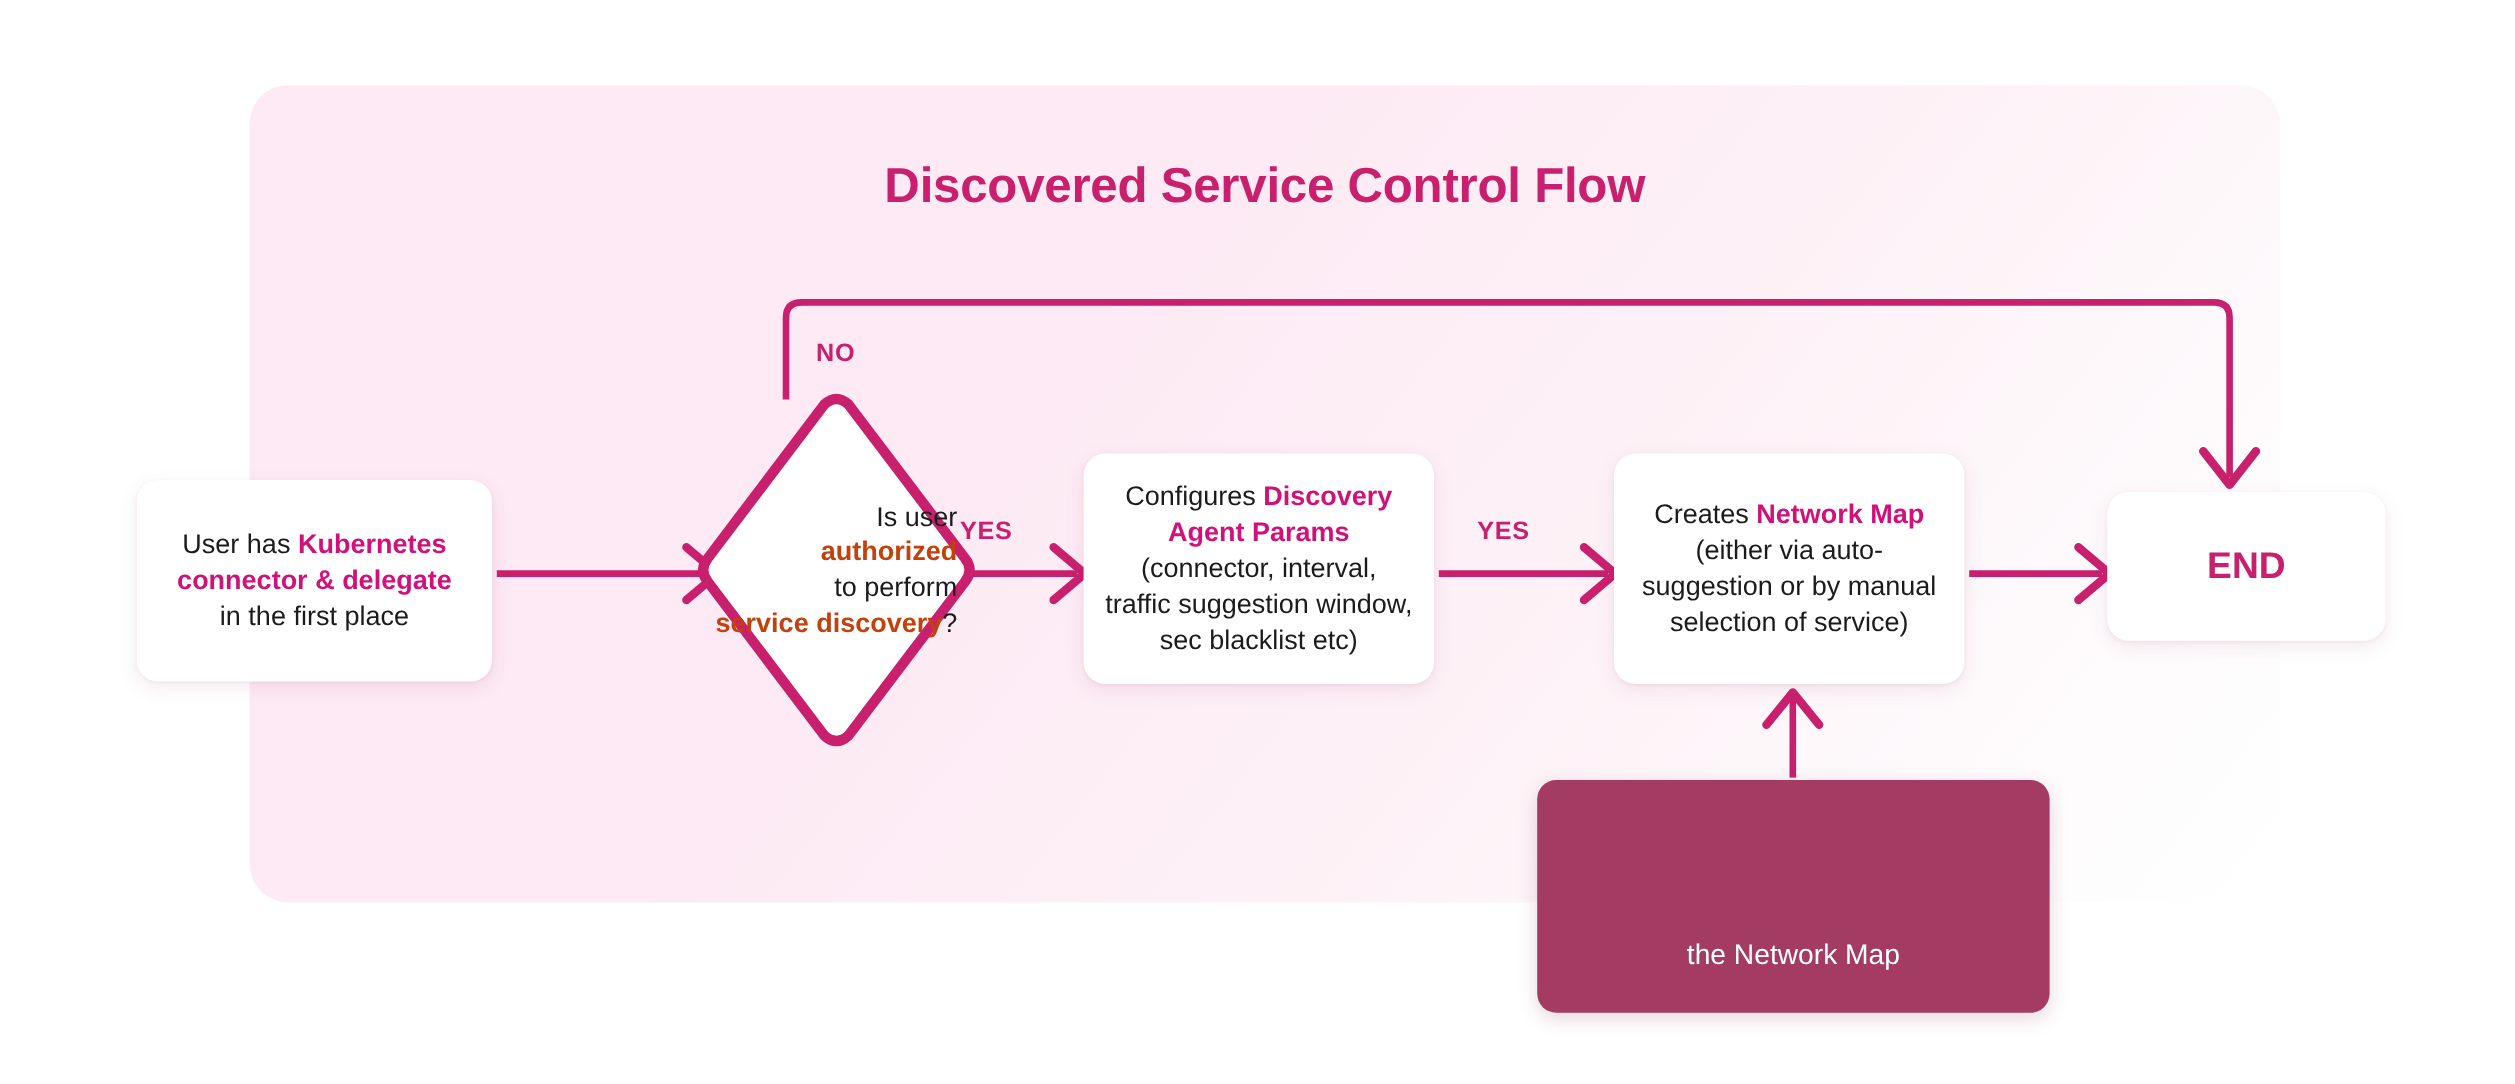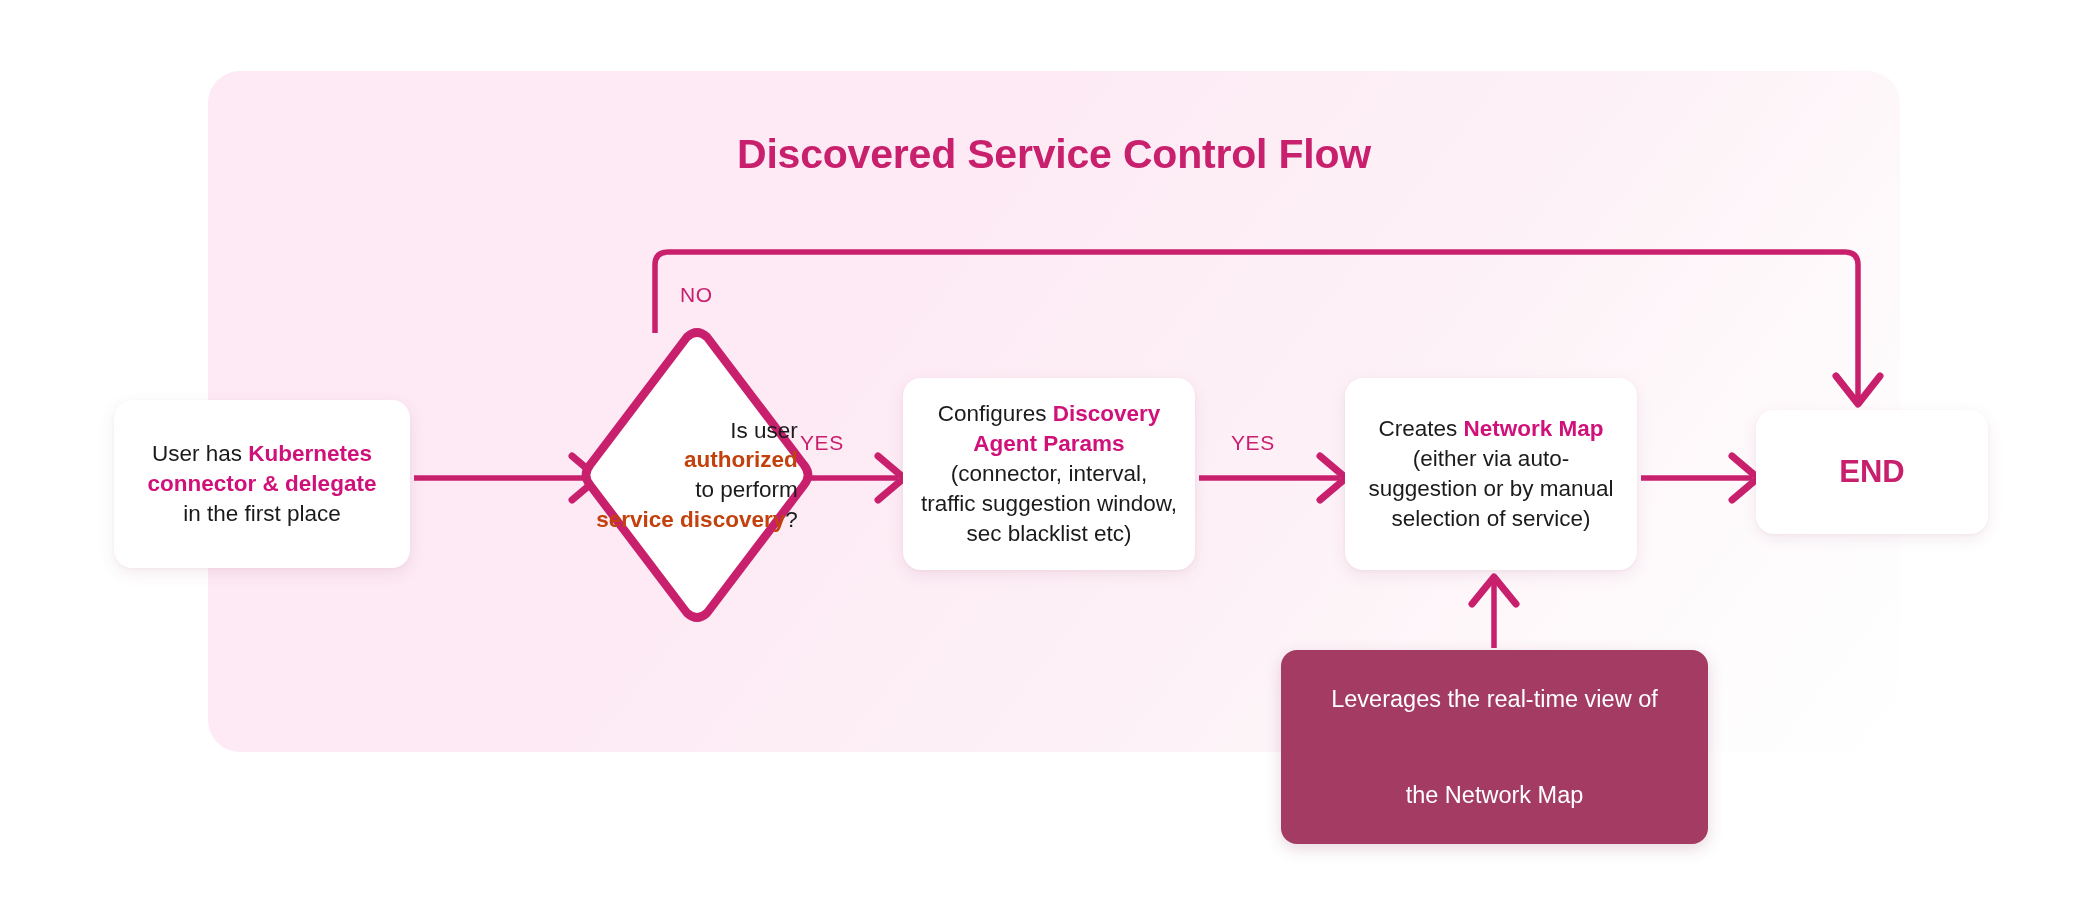--- a/index.html
+++ b/index.html
@@ -110,21 +110,21 @@
     left: 0; top: 0;
     width: 2096px; height: 903px;
     pointer-events: none;
   }
 
   
   .edge-label {
     position: absolute;
     color: #c9206e;
     font-size: 21px;
-    font-weight: normal;
+    font-weight: bold;
     letter-spacing: 0.6px;
   }
   #label-no   { left: 680px;  top: 283px; }
   #label-yes1 { left: 800px;  top: 431px; }
   #label-yes2 { left: 1231px; top: 431px; }
 </style>
 </head>
 <body>
 
 <div id="panel"></div>
@@ -198,18 +198,18 @@
     <span>selection of service)</span>
   </div>
 </div>
 
 <div class="node" id="node-end">
   <span>END</span>
 </div>
 
 <div id="node-note">
   <div>
-    <span>Leverages the real-time view of</span><br>
+    <br>
     <br>
     <br>
     <span>the Network Map</span>
   </div>
 </div>
 
 </body></html>

